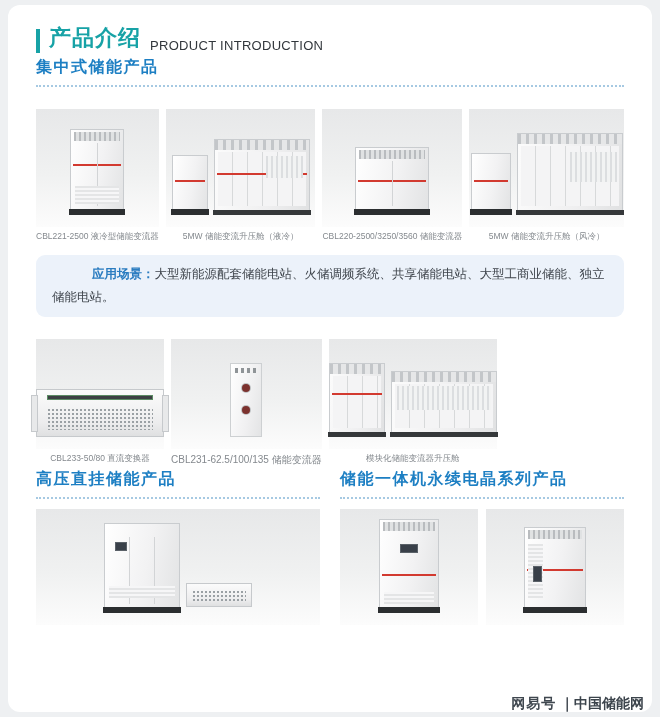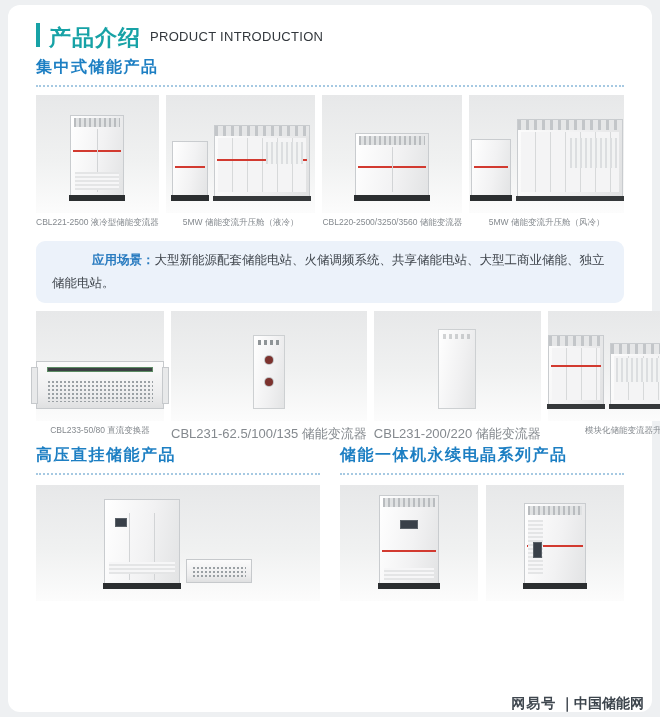--- a/index.html
+++ b/index.html
@@ -8,48 +8,48 @@
     background:#eef0f2;
     font-family:"Liberation Sans","DejaVu Sans",sans-serif;
     -webkit-font-smoothing:antialiased;
   }
   .card{
     position:absolute;left:8px;top:5px;right:8px;bottom:5px;
     background:#ffffff;border-radius:12px;
     padding:16px 28px 8px 28px;box-sizing:border-box;
   }
   
-  .hdr{display:flex;align-items:flex-start;gap:9px;margin:2px 0 4px 0;}
+  .hdr{display:flex;align-items:flex-end;gap:9px;margin:2px 0 4px 0;}
   .hdr-bar{width:4px;height:24px;background:#17a2a6;}
   .hdr-cn{font-size:22px;font-weight:bold;color:#17a2a6;letter-spacing:1px;}
   .hdr-en{font-size:13px;font-weight:normal;color:#32373c;letter-spacing:.3px;padding-top:6px;}
   
   .sec-title{
     font-size:16px;font-weight:bold;color:#1d7fc3;letter-spacing:1.5px;
     padding-bottom:7px;
     border-bottom:2px dotted #a6c9e2;
   }
   
-  .row{display:grid;gap:7px;margin-top:8px;}
+  .row{display:grid;gap:7px;margin-top:22px;}
   .row1{grid-template-columns:0.95fr 1.45fr 0.98fr 1.5fr;}
   .row2{grid-template-columns:1.5fr 0.85fr 0.9fr 1.6fr;}
   .cell{display:flex;flex-direction:column;}
   .tile{
     background:linear-gradient(180deg,#e7e8e9 0%,#f0f1f1 55%,#fcfcfc 100%);
     display:flex;align-items:flex-end;justify-content:center;gap:6px;
     padding-bottom:12px;position:relative;
   }
   .tile.h1{height:106px;}
   .tile.h2{height:98px;}
   .tile.h3{height:104px;}
   .caption{
     text-align:center;color:#84898e;font-size:8.5px;margin-top:4px;
     white-space:nowrap;overflow:hidden;
   }
-  .caption.sm{font-size:13px;}
+  .caption.sm{font-size:10px;}
   
   .cab,.cont,.rack,.tower{position:relative;flex:none;}
   .cab{background:linear-gradient(100deg,#ffffff 0%,#f2f2f3 55%,#e2e3e4 100%);border:1px solid #c9cccf;}
   .cab .cap{position:absolute;top:2px;left:3px;right:3px;height:9px;
     background:repeating-linear-gradient(90deg,#b9bcbf 0 2px,#e0e2e3 2px 5px);}
   .cab .stripe{position:absolute;left:2px;right:2px;height:2px;background:#d23a30;}
   .cab .seam{position:absolute;top:13px;bottom:8px;left:50%;width:1px;background:#d2d4d6;}
   .cab .vents{position:absolute;left:4px;right:4px;height:18px;
     background:repeating-linear-gradient(0deg,#e4e5e6 0 2px,#f6f6f7 2px 4px);}
   .cab .base{position:absolute;left:-2px;right:-2px;bottom:-1px;height:6px;background:#2b2e30;}
@@ -183,28 +183,20 @@
         <div class="tower" style="width:30px;height:72px;">
           <div class="dots"></div>
             <div class="knob" style="top:20px;"></div>
             <div class="knob" style="top:42px;"></div>
         </div>
       </div>
       <div class="caption sm">CBL231-62.5/100/135 储能变流器</div>
     </div>
     <div class="cell">
       <div class="tile h2">
-        <div class="tower" style="width:36px;height:78px;">
-          <div class="dots" style="opacity:.4;"></div>
-        </div>
-      </div>
-      <div class="caption sm">CBL231-200/220 储能变流器</div>
-    </div>
-    <div class="cell">
-      <div class="tile h2">
         <div class="cont" style="width:54px;height:72px;">
           <div class="roof"></div>
             <div class="doors"></div>
             <div class="stripe" style="top:40%;"></div>
             <div class="base"></div>
         </div>
         <div class="cont" style="width:104px;height:64px;">
           <div class="roof"></div>
             <div class="doors"></div>
           <div class="grill" style="left:5px;right:5px;top:14px;height:24px;"></div>

